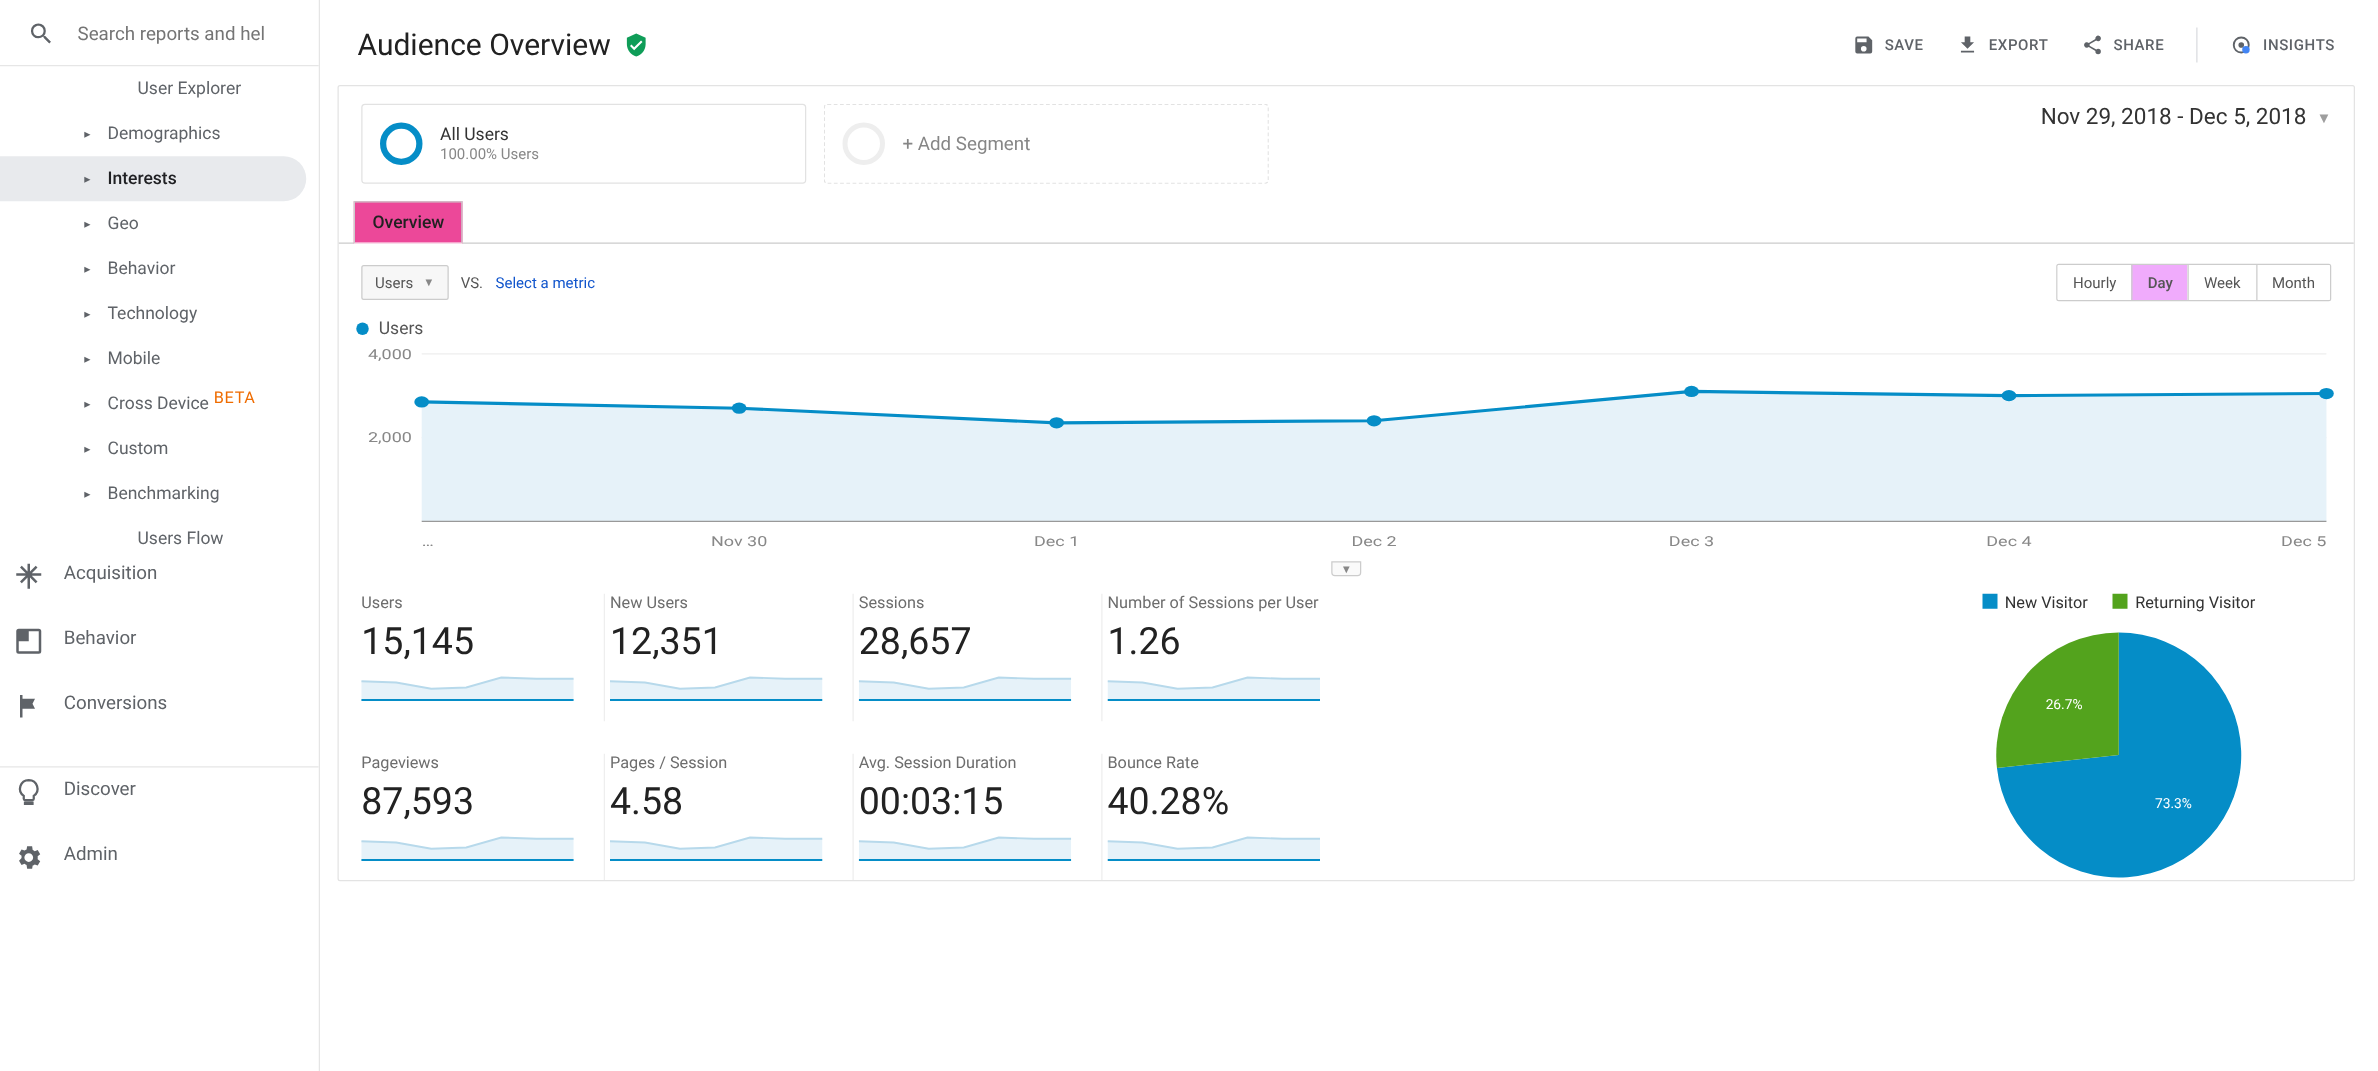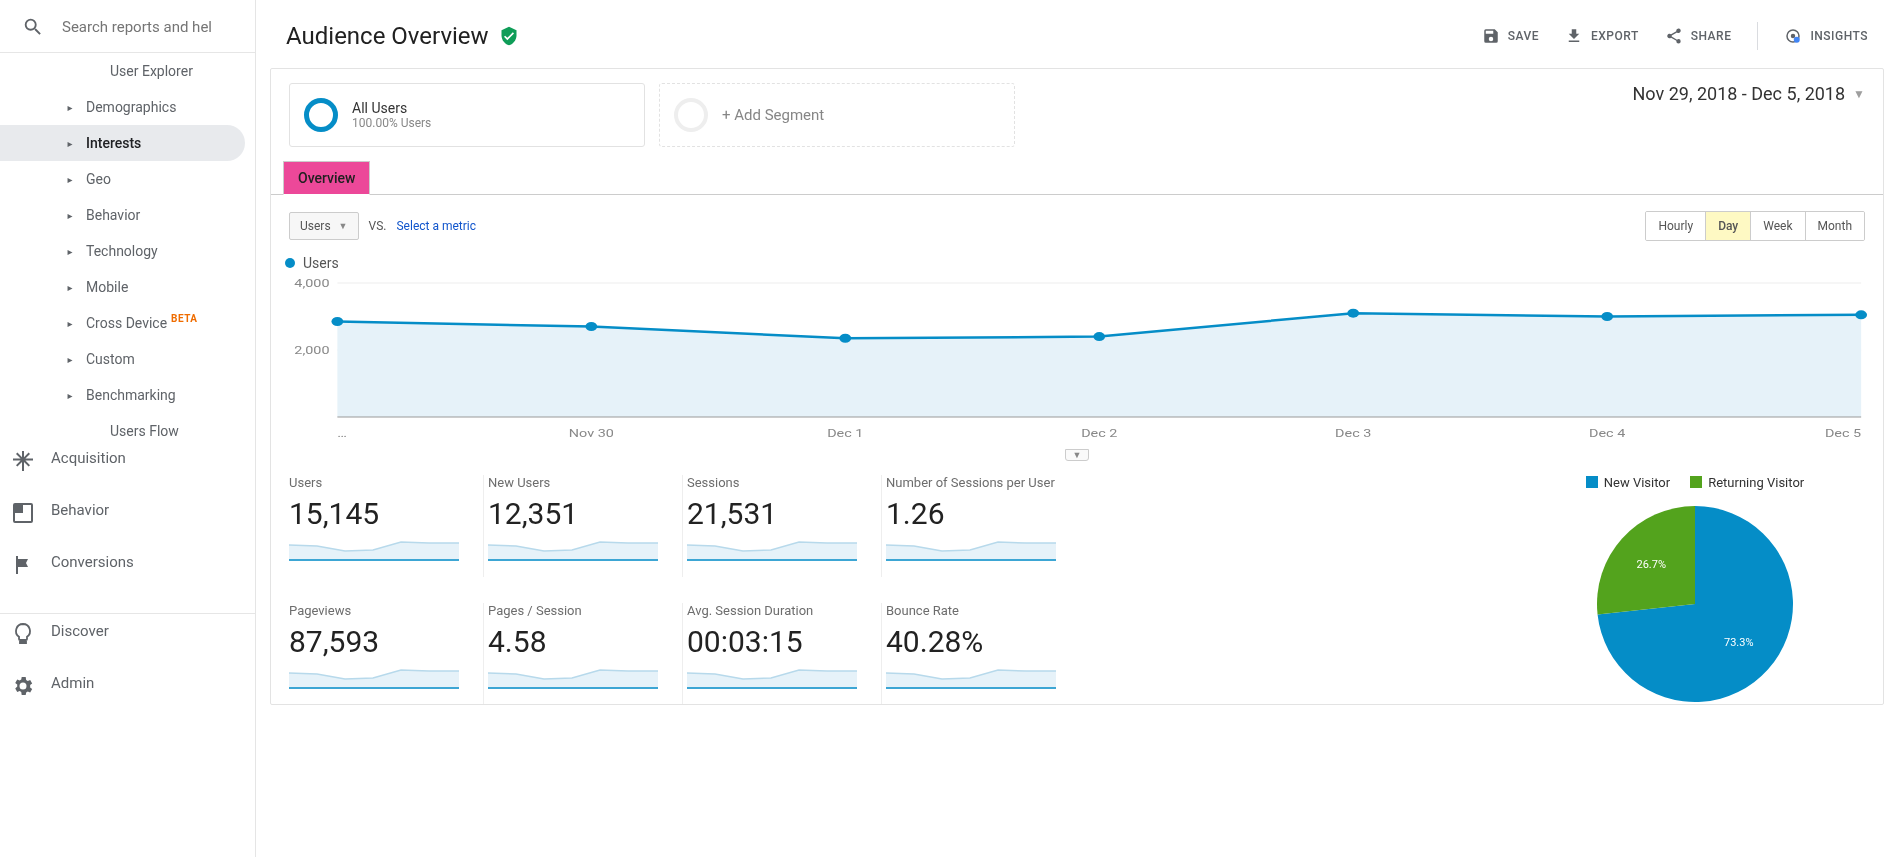--- a/index.html
+++ b/index.html
@@ -12,21 +12,21 @@
 .search-row svg{width:22px;height:22px;fill:#5f6368}
 .search-input{border:none;outline:none;font-size:15px;color:#757575;margin-left:18px;width:150px;background:transparent}
 .sidebar hr{border:none;border-top:1px solid #e6e6e6;margin:0}
 .nav-scroll{flex:1;overflow-y:auto;position:relative}
 .nav-scroll::-webkit-scrollbar{width:6px}
 .nav-scroll::-webkit-scrollbar-thumb{background:#c7c7c7;border-radius:3px}
 .sub-item{display:flex;align-items:center;height:36px;padding-left:60px;font-size:14px;color:#5f6368;cursor:pointer}
 .sub-item.no-arrow{padding-left:110px}
 .sub-item .arrow{width:20px;display:flex;justify-content:center;font-size:10px;color:#5f6368;margin-right:6px}
 .sub-item.active{background:#e8eaed;border-radius:0 24px 24px 0;color:#202124;font-weight:500;margin-right:10px}
-.sub-item .beta{color:#ef6c00;font-size:10px;font-weight:700;margin-left:4px;position:relative;top:-5px;letter-spacing:.5px}
+.sub-item .beta{color:#ef6c00;font-size:13px;font-weight:400;margin-left:4px;position:relative;top:-5px;letter-spacing:.5px}
 .main-item{display:flex;align-items:flex-start;height:52px;padding-left:11px;font-size:15px;color:#5f6368;cursor:pointer}
 .main-item svg,.main-item .icon-box{width:24px;height:24px;fill:#5f6368;margin-right:16px}
 
 
 .content{flex:1;overflow-y:auto;padding:0 4px 0 0}
 .header-bar{display:flex;align-items:center;padding:22px 30px 18px 30px}
 .page-title{font-size:24px;font-weight:400;color:#212121}
 .shield{width:20px;height:20px;margin-left:10px}
 .header-actions{margin-left:auto;display:flex;align-items:center;gap:26px}
 .hact{display:flex;align-items:center;gap:8px;font-size:12px;font-weight:500;color:#5f6368;letter-spacing:.5px;cursor:pointer}
@@ -51,21 +51,21 @@
 .tab-strip{display:flex;border-bottom:1px solid #ccc;margin-top:6px}
 .tab{border:1px solid #ccc;border-bottom:1px solid #fff;padding:8px 14px;font-size:14px;font-weight:500;margin-left:12px;margin-bottom:-1px;background:#ec4899;cursor:pointer}
 
 .chart-controls{display:flex;align-items:center;padding:16px 18px 0 18px}
 .metric-dd{border:1px solid #ccc;border-radius:2px;padding:6px 10px;font-size:12px;color:#555;display:flex;align-items:center;gap:8px;cursor:pointer;background:#f7f7f7}
 .vs{font-size:12px;color:#555;margin:0 10px}
 .select-metric{font-size:12px;color:#1155cc;cursor:pointer}
 .granularity{margin-left:auto;display:flex;border:1px solid #ccc;border-radius:2px;overflow:hidden}
 .gran-btn{padding:7px 12px;font-size:12px;border-left:1px solid #ccc;cursor:pointer;background:#fff;color:#555}
 .gran-btn:first-child{border-left:none}
-.gran-btn.active{background:#fef9c3;font-weight:500}
+.gran-btn.active{background:#f0abfc;font-weight:500}
 
 .legend{display:flex;align-items:center;padding:14px 14px 0 14px;font-size:14px;color:#555}
 .dot{width:10px;height:10px;border-radius:50%;margin-right:8px}
 .dot.blue{background:#058dc7}
 
 .line-chart{height:170px;margin:6px 14px 0 14px;position:relative}
 .handle{width:24px;height:12px;border:1px solid #ccc;border-radius:0 0 3px 3px;background:#fafafa;margin:2px auto 0 auto;display:flex;align-items:center;justify-content:center;font-size:9px;color:#888;cursor:pointer}
 
 .summary-row{display:flex;padding:14px 18px 0 18px;gap:0}
 .metrics-grid{display:grid;grid-template-columns:repeat(4,195px);grid-template-rows:repeat(2,auto);gap:26px 4px;flex:0 0 auto}
@@ -301,21 +301,21 @@
               <div class="metric-label">New Users</div>
     <div class="metric-value">12,351</div>
     <div class="spark"><svg viewBox="0 0 170 24">
                   <path d="M0,8 L28,9 L56,14 L84,13 L112,5 L140,6 L170,6 L170,24 L0,24 Z" fill="#e6f2f9"></path>
                   <path d="M0,8 L28,9 L56,14 L84,13 L112,5 L140,6 L170,6" fill="none" stroke="#b7d9eb" stroke-width="1.5"></path>
                   <line x1="0" y1="23" x2="170" y2="23" stroke="#058dc7" stroke-width="1.5"></line>
                 </svg></div>
             </div>
             <div class="metric-card">
               <div class="metric-label">Sessions</div>
-    <div class="metric-value">21,531</div>
+    <div class="metric-value">28,657</div>
     <div class="spark"><svg viewBox="0 0 170 24">
                   <path d="M0,8 L28,9 L56,14 L84,13 L112,5 L140,6 L170,6 L170,24 L0,24 Z" fill="#e6f2f9"></path>
                   <path d="M0,8 L28,9 L56,14 L84,13 L112,5 L140,6 L170,6" fill="none" stroke="#b7d9eb" stroke-width="1.5"></path>
                   <line x1="0" y1="23" x2="170" y2="23" stroke="#058dc7" stroke-width="1.5"></line>
                 </svg></div>
             </div>
             <div class="metric-card">
               <div class="metric-label">Number of Sessions per User</div>
     <div class="metric-value">1.26</div>
     <div class="spark"><svg viewBox="0 0 170 24">

